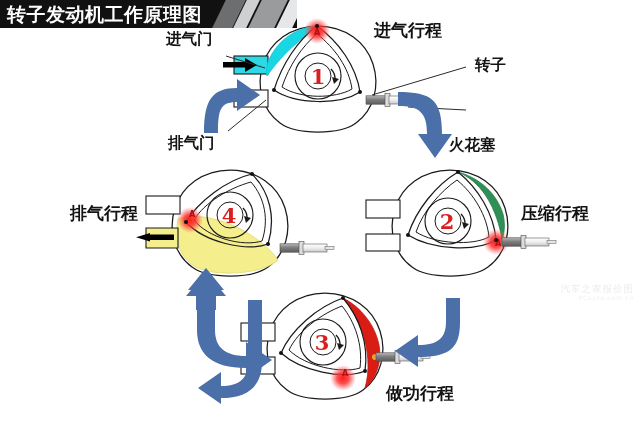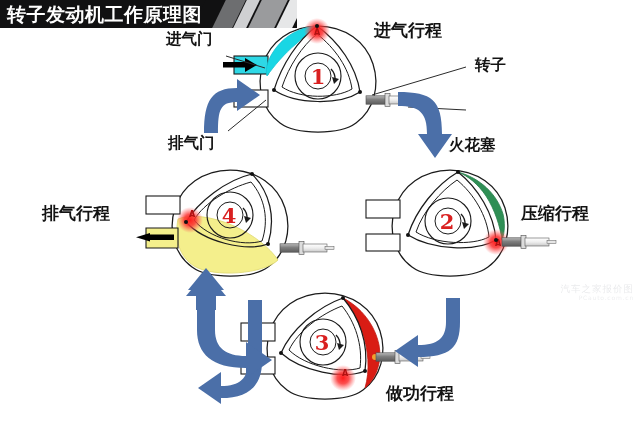--- a/index.html
+++ b/index.html
@@ -270,20 +270,20 @@
   <div class="lbl lbl-lg" style="left:374px;top:22px;">进气行程</div>
 
   <div class="lbl lbl-md" style="left:475px;top:57px;font-family:Liberation Serif, serif;">转子</div>
 
   <div class="lbl lbl-md" style="left:449px;top:102px;margin-top:36px;">火花塞</div>
 
   <div class="lbl lbl-lg" style="left:521px;top:205px;">压缩行程</div>
 
   <div class="lbl lbl-lg" style="left:386px;top:385px;">做功行程</div>
 
-  <div class="lbl lbl-lg" style="left:42px;top:205px;">排气行程</div>
+  <div class="lbl lbl-lg" style="left:70px;top:205px;">排气行程</div>
 
   <div class="wm">
     <div class="wm-1">汽车之家报价图</div>
     <div class="wm-2">PCauto.com.cn</div>
   </div>
 
 </div>
 
 </body></html>

